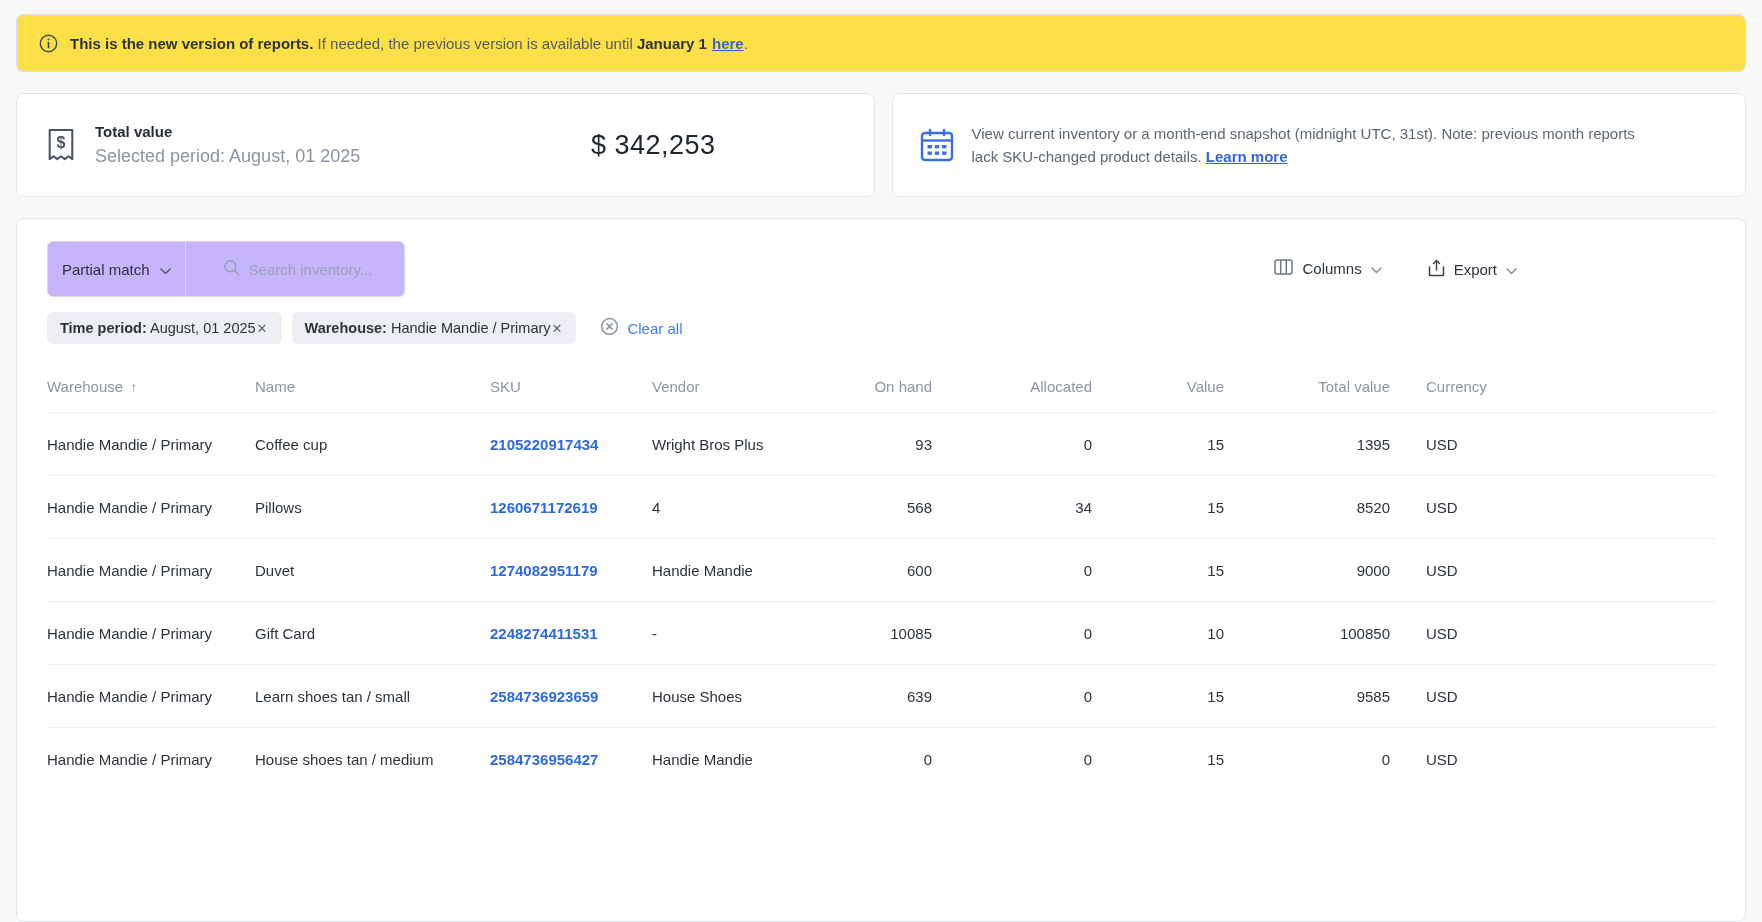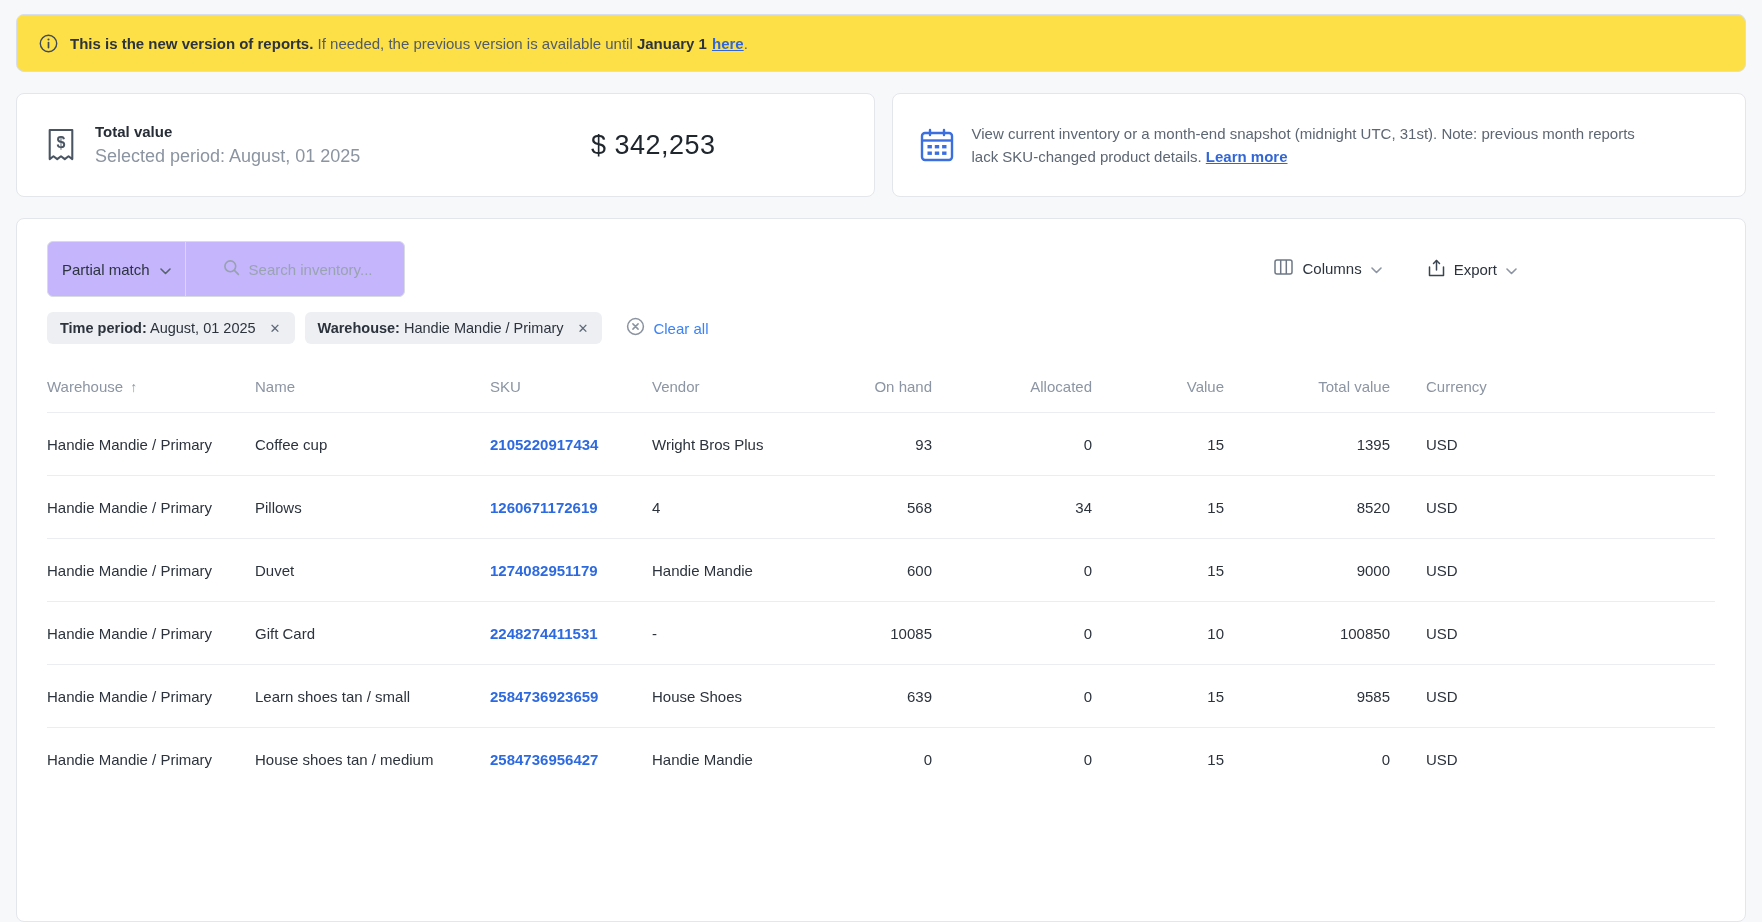--- a/index.html
+++ b/index.html
@@ -57,21 +57,21 @@
     background: #fff; border: 1px solid #d8dce2; font: inherit; font-size: 15px; color: #2c333d; cursor: pointer;
   }
   .filter-btn + .filter-btn { margin-left: -1px; }
   .filter-btn:first-child { border-radius: 6px 0 0 6px; }
   .filter-btn:last-child { border-radius: 0 6px 6px 0; }
   .toolbar-right { margin-left: auto; margin-right: 198px; display: flex; align-items: flex-start; gap: 46px; }
   .text-btn { display: flex; align-items: center; gap: 9px; background: none; border: none; font: inherit; font-size: 15px; color: #2c333d; cursor: pointer; }
 
   
   .chips-row { display: flex; align-items: center; gap: 10px; margin-top: 15px; }
-  .chip { display: flex; align-items: center; gap: 13px; height: 32px; padding: 0 13px; background: #edeff3; border-radius: 6px; font-size: 14.5px; color: #2c333d; }
+  .chip { display: flex; align-items: center; height: 32px; padding: 0 13px; background: #edeff3; border-radius: 6px; font-size: 14.5px; color: #2c333d; }
   .chip b { font-weight: 700; }
   .chip-close { background: none; border: none; cursor: pointer; color: #5f6977; font-size: 13px; line-height: 1; padding: 2px 1px; font-family: inherit; }
   .clear-all { display: flex; align-items: center; gap: 8px; margin-left: 14px; background: none; border: none; font: inherit; font-size: 15px; color: #3b82f6; cursor: pointer; }
 
   
   table { width: 100%; border-collapse: collapse; table-layout: fixed; margin-top: 22px; }
   thead th { text-align: left; font-weight: 400; font-size: 15px; color: #8c95a3; padding: 12px 0 17px; cursor: pointer; }
   th.num, td.num { text-align: right; }
   th.currency, td.currency { padding-left: 36px; }
   tbody td { font-size: 15px; color: #2c333d; height: 63px; border-top: 1px solid #ebedf0; overflow: hidden; white-space: nowrap; }

